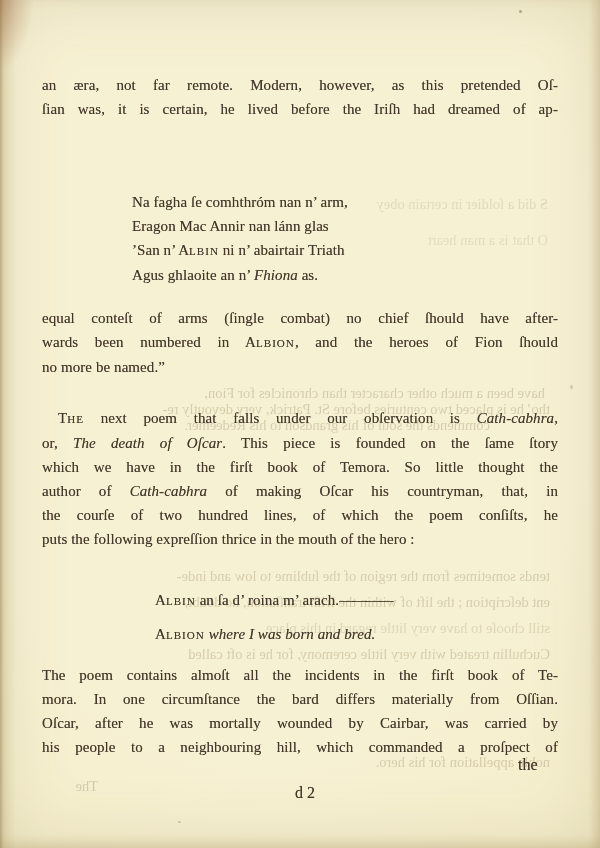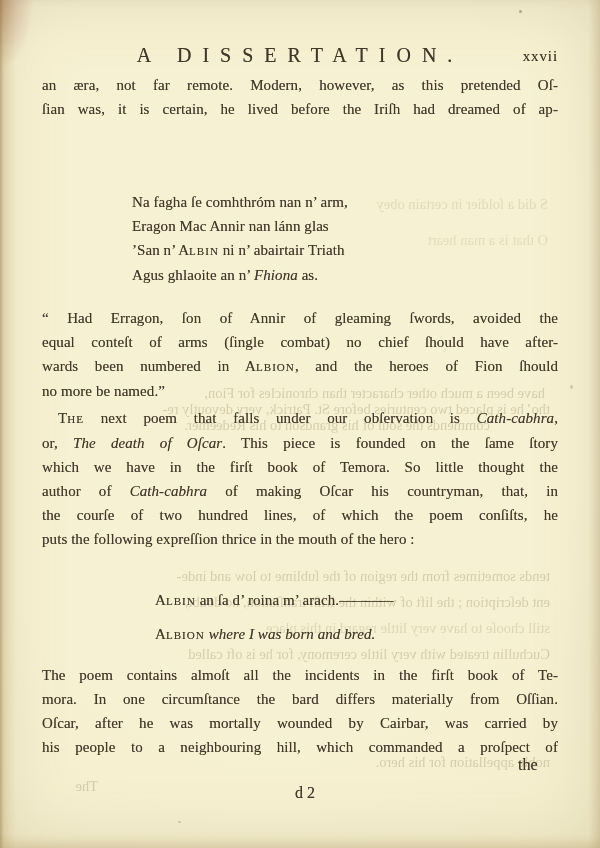--- a/index.html
+++ b/index.html
@@ -81,39 +81,34 @@
   <div class="bleed b2">commends the soul of his grandson to his Redeemer.</div>
   <div class="bleed b3">tends sometimes from the region of the ſublime to low and inde-</div>
   <div class="bleed b4">ent deſcription ; the lift of within the Iriſh tranſlation, no doubt,</div>
   <div class="bleed b5">still chooſe to have very little regard in this place</div>
   <div class="bleed b6">Cuchullin treated with very little ceremony, for he is oft called</div>
   <div class="bleed b7">noble appellation for his hero.</div>
   <div class="bleed b8">The</div>
   <div class="bleed b9">S did a ſoldier in certain obey</div>
   <div class="bleed b10">O that is a man heart</div>
 
-  <div class="header">
-    <span class="title">A DISSERTATION.</span>
-    <span class="pagenum">xxvii</span>
-  </div>
 
   <div id="para1" class="block justified">
       <div class="line"><span>an æra, not far remote. Modern, however, as this pretended Oſ-</span></div>
       <div class="line"><span>ſian was, it is certain, he lived before the Iriſh had dreamed of ap-</span></div>
     </div>
 
   <div id="verse" class="block">
       <div class="line last"><span>Na fagha ſe comhthróm nan n’ arm,</span></div>
       <div class="line last"><span>Eragon Mac Annir nan lánn glas</span></div>
       <div class="line last"><span>’San n’ A</span><span class="sc">LBIN</span><span> ni n’ abairtair Triath</span></div>
       <div class="line last"><span>Agus ghlaoite an n’ </span><span class="i">Fhiona</span><span> as.</span></div>
     </div>
 
   <div id="quote1" class="block justified">
-      <div class="line"><span>“ Had Erragon, ſon of Annir of gleaming ſwords, avoided the</span></div>
       <div class="line"><span>equal conteſt of arms (ſingle combat) no chief ſhould have after-</span></div>
       <div class="line"><span>wards been numbered in A</span><span class="sc">LBION</span><span>, and the heroes of Fion ſhould</span></div>
       <div class="line last"><span>no more be named.”</span></div>
     </div>
 
   <div id="para2" class="block justified">
       <div class="line" style="text-indent: 16px;"><span>T</span><span class="sc">HE</span><span> next poem that falls under our obſervation is </span><span class="i">Cath-cabhra</span><span>,</span></div>
       <div class="line"><span>or, </span><span class="i">The death of Oſcar</span><span>. This piece is founded on the ſame ſtory</span></div>
       <div class="line"><span>which we have in the firſt book of Temora. So little thought the</span></div>
       <div class="line"><span>author of </span><span class="i">Cath-cabhra</span><span> of making Oſcar his countryman, that, in</span></div>

